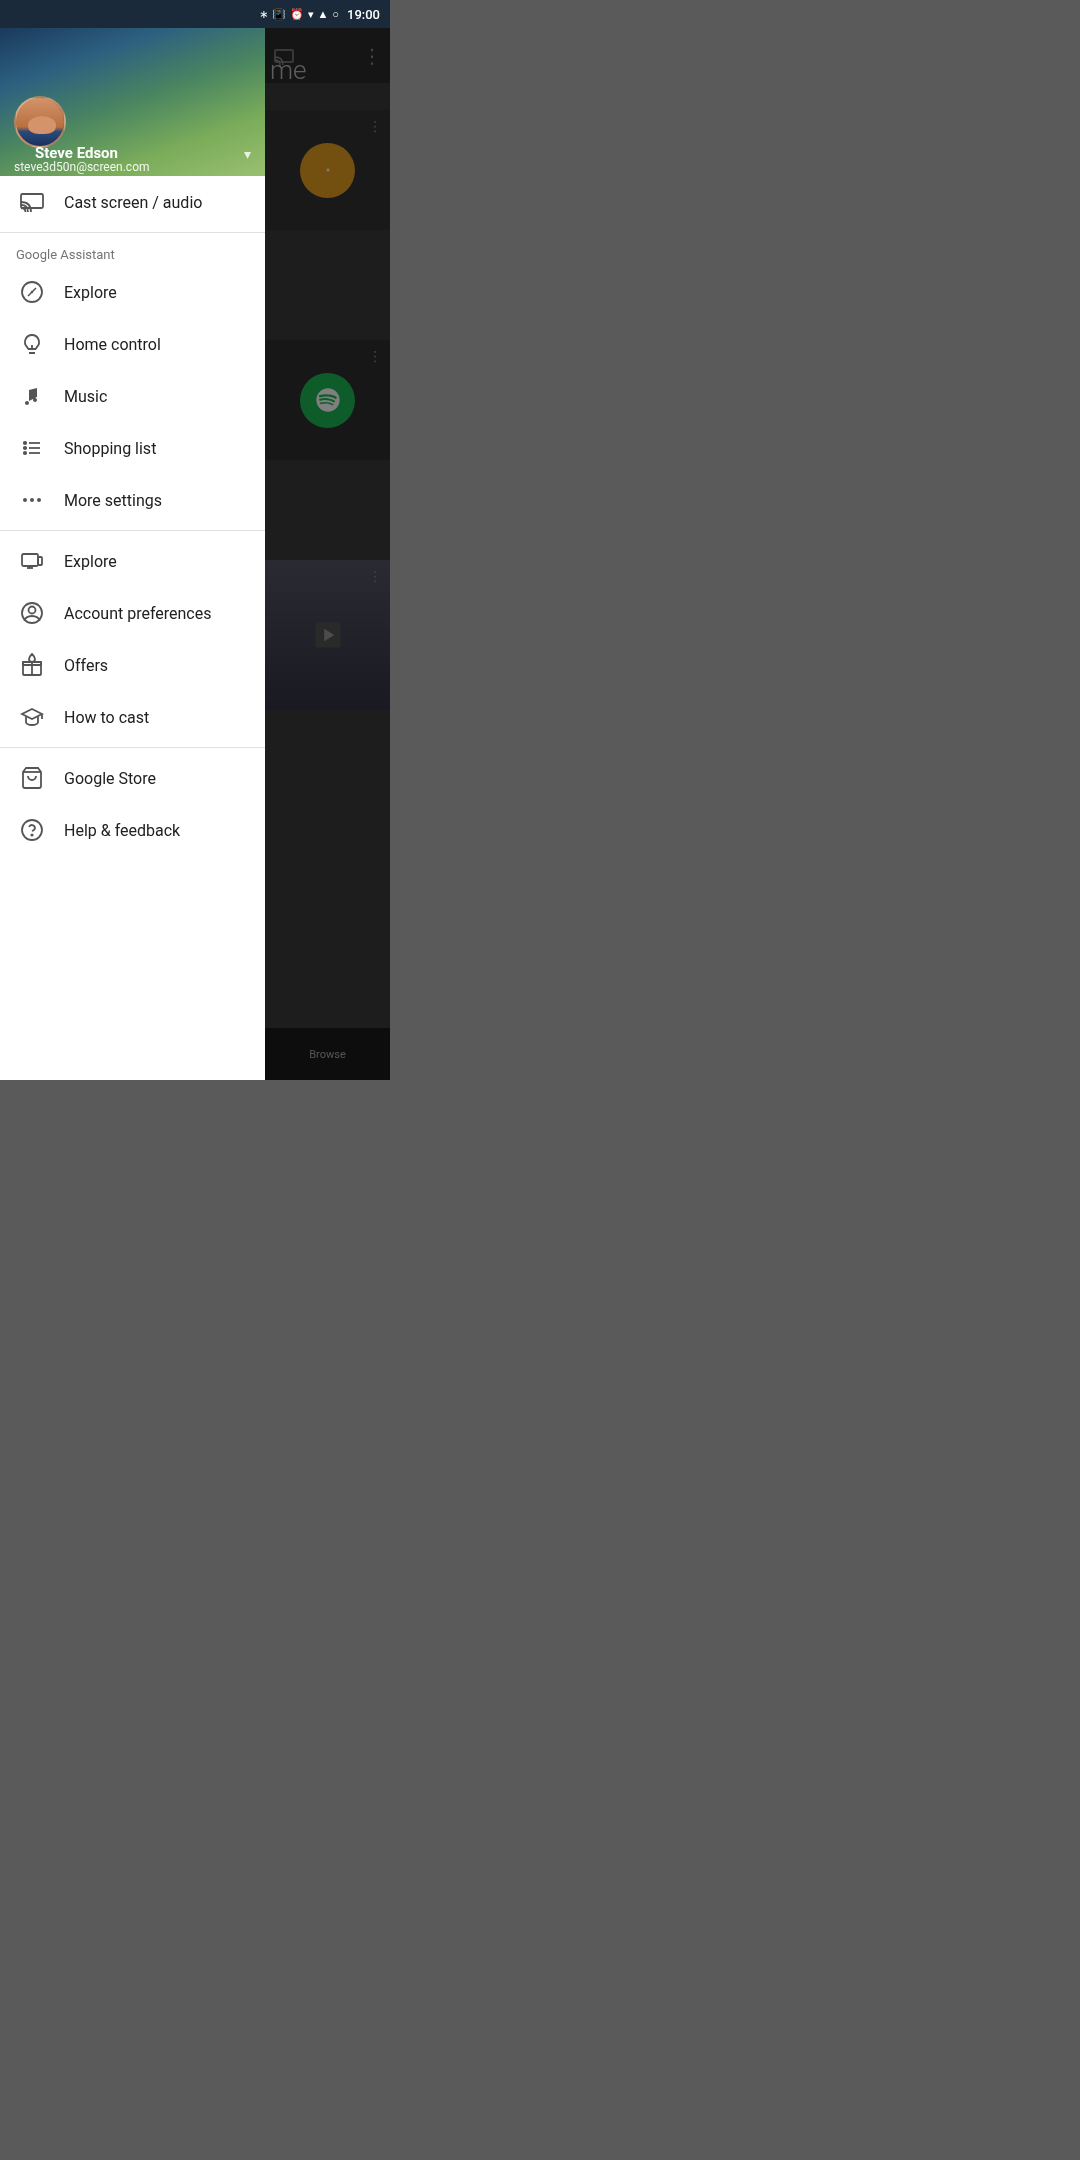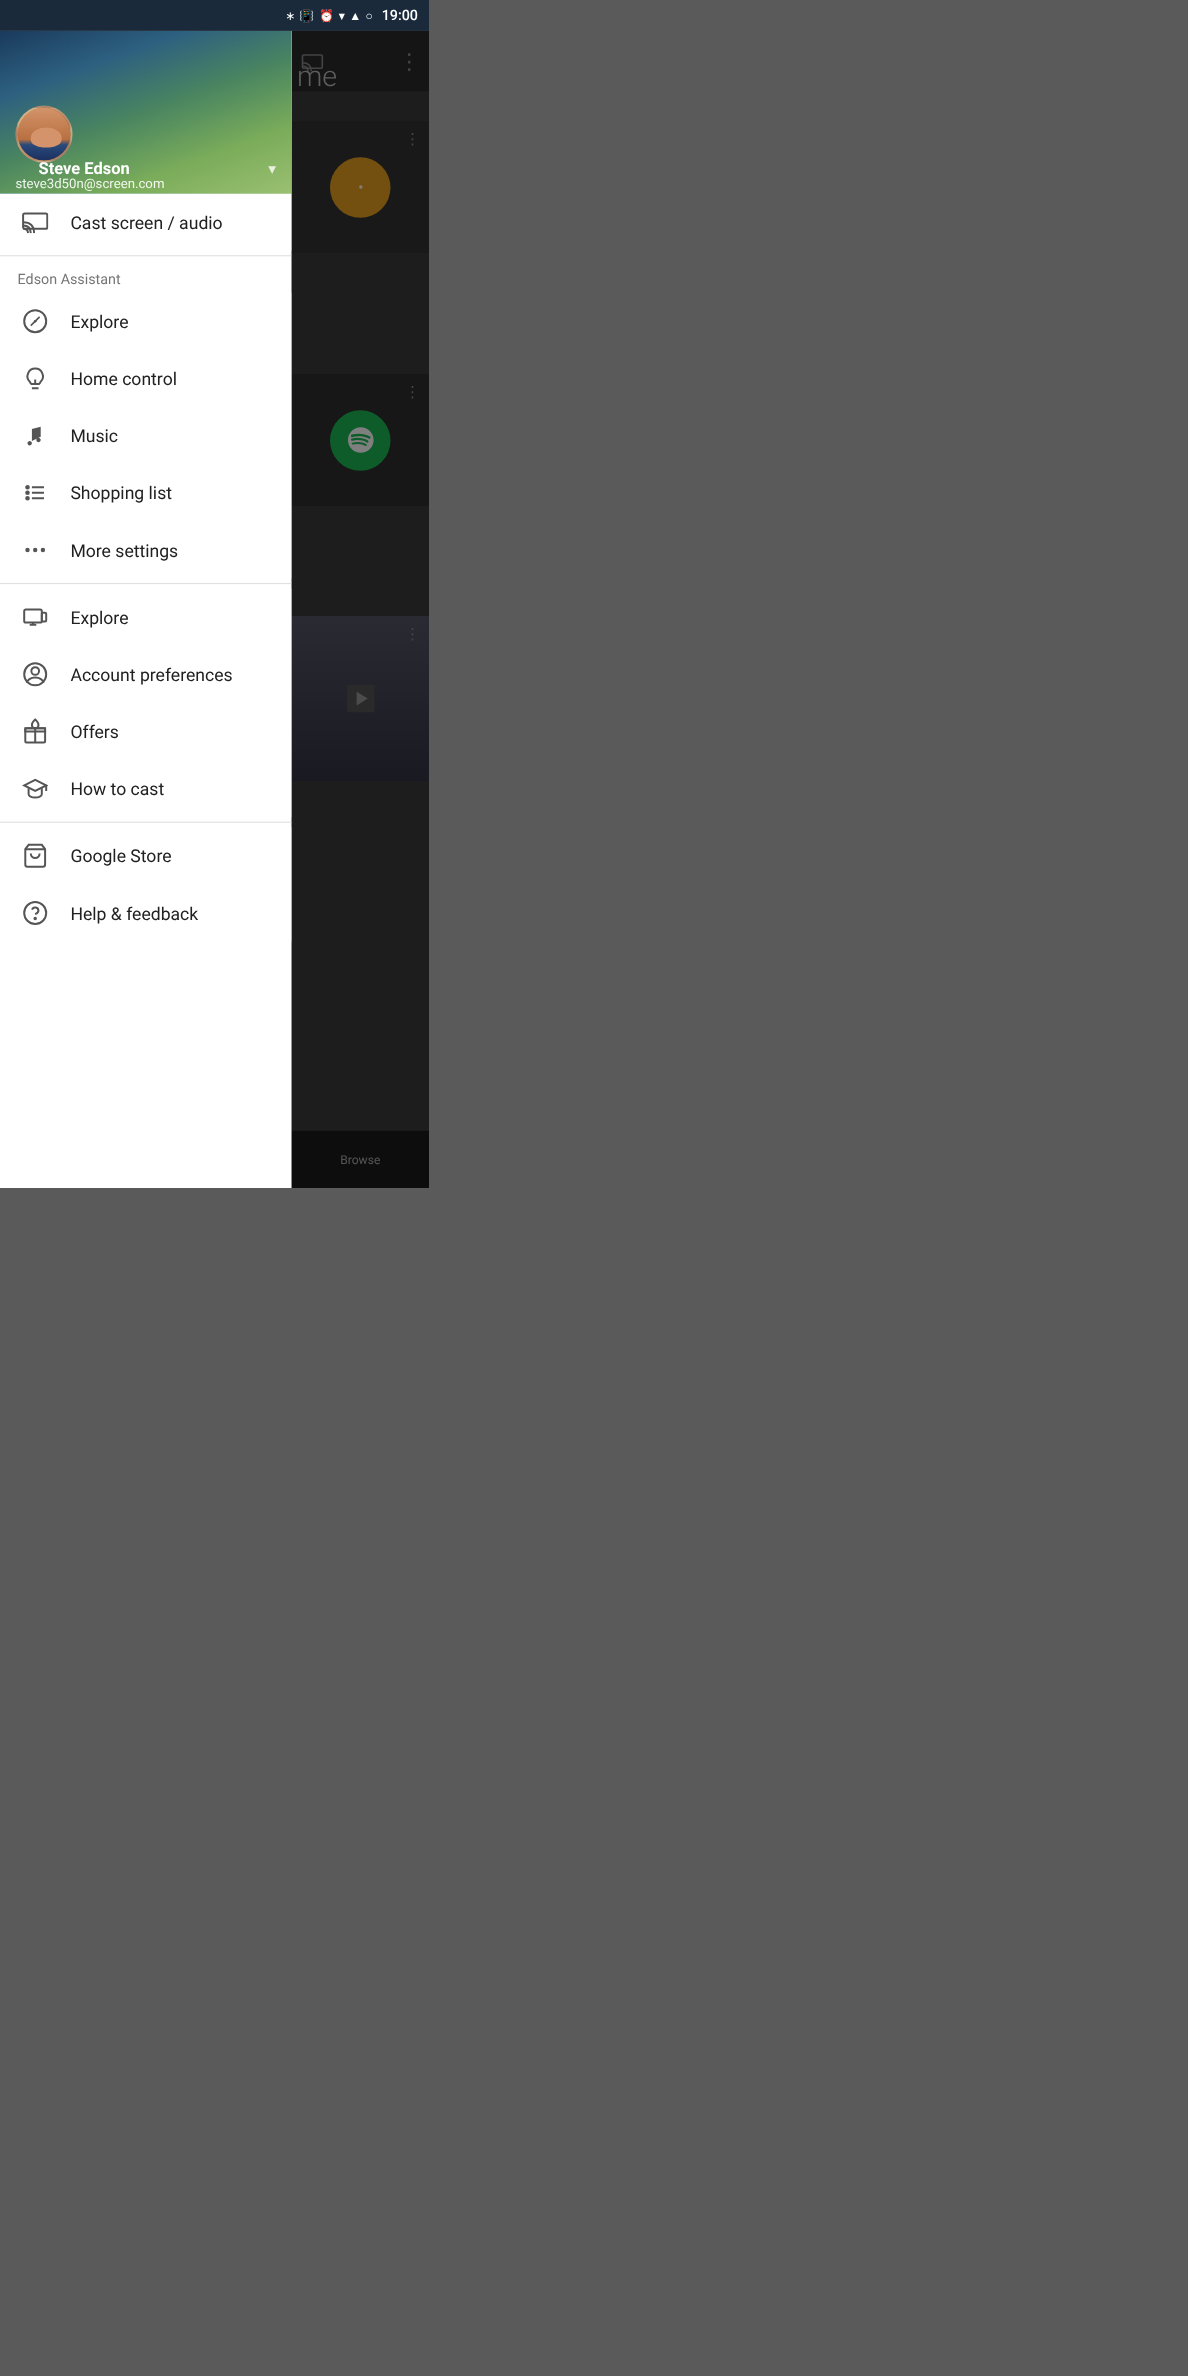--- a/index.html
+++ b/index.html
@@ -375,21 +375,21 @@
         <path d="M1 16 Q5.5 16 5.5 20" stroke-width="1.8"></path>
         <path d="M1 13 Q8 13 8 20" stroke-width="1.8"></path>
         <path d="M1 10 Q11 10 11 20" stroke-width="1.8"></path>
       </svg>
     </div>
     <span class="drawer-item-text">Cast screen / audio</span>
   </div>
 
   <div class="divider"></div>
 
-  <div class="section-label">Edson Assistant</div>
+  <div class="section-label">Google Assistant</div>
 
   <div class="drawer-item">
     <div class="drawer-item-icon">
       <svg width="24" height="24" viewBox="0 0 24 24" fill="none" stroke="#555" stroke-width="1.8">
         <circle cx="12" cy="12" r="10"></circle>
         <polygon points="14.5,9.5 10,14 9.5,14.5 14,10" fill="#555" stroke="none"></polygon>
         <polygon points="9.5,14.5 14.5,9.5 10,14" fill="#555" stroke="none"></polygon>
         <path d="M16 8 L10 14 M8 16 L14 10" stroke="#555" stroke-width="1.5"></path>
         <circle cx="12" cy="12" r="1.2" fill="#555" stroke="none"></circle>
       </svg>

